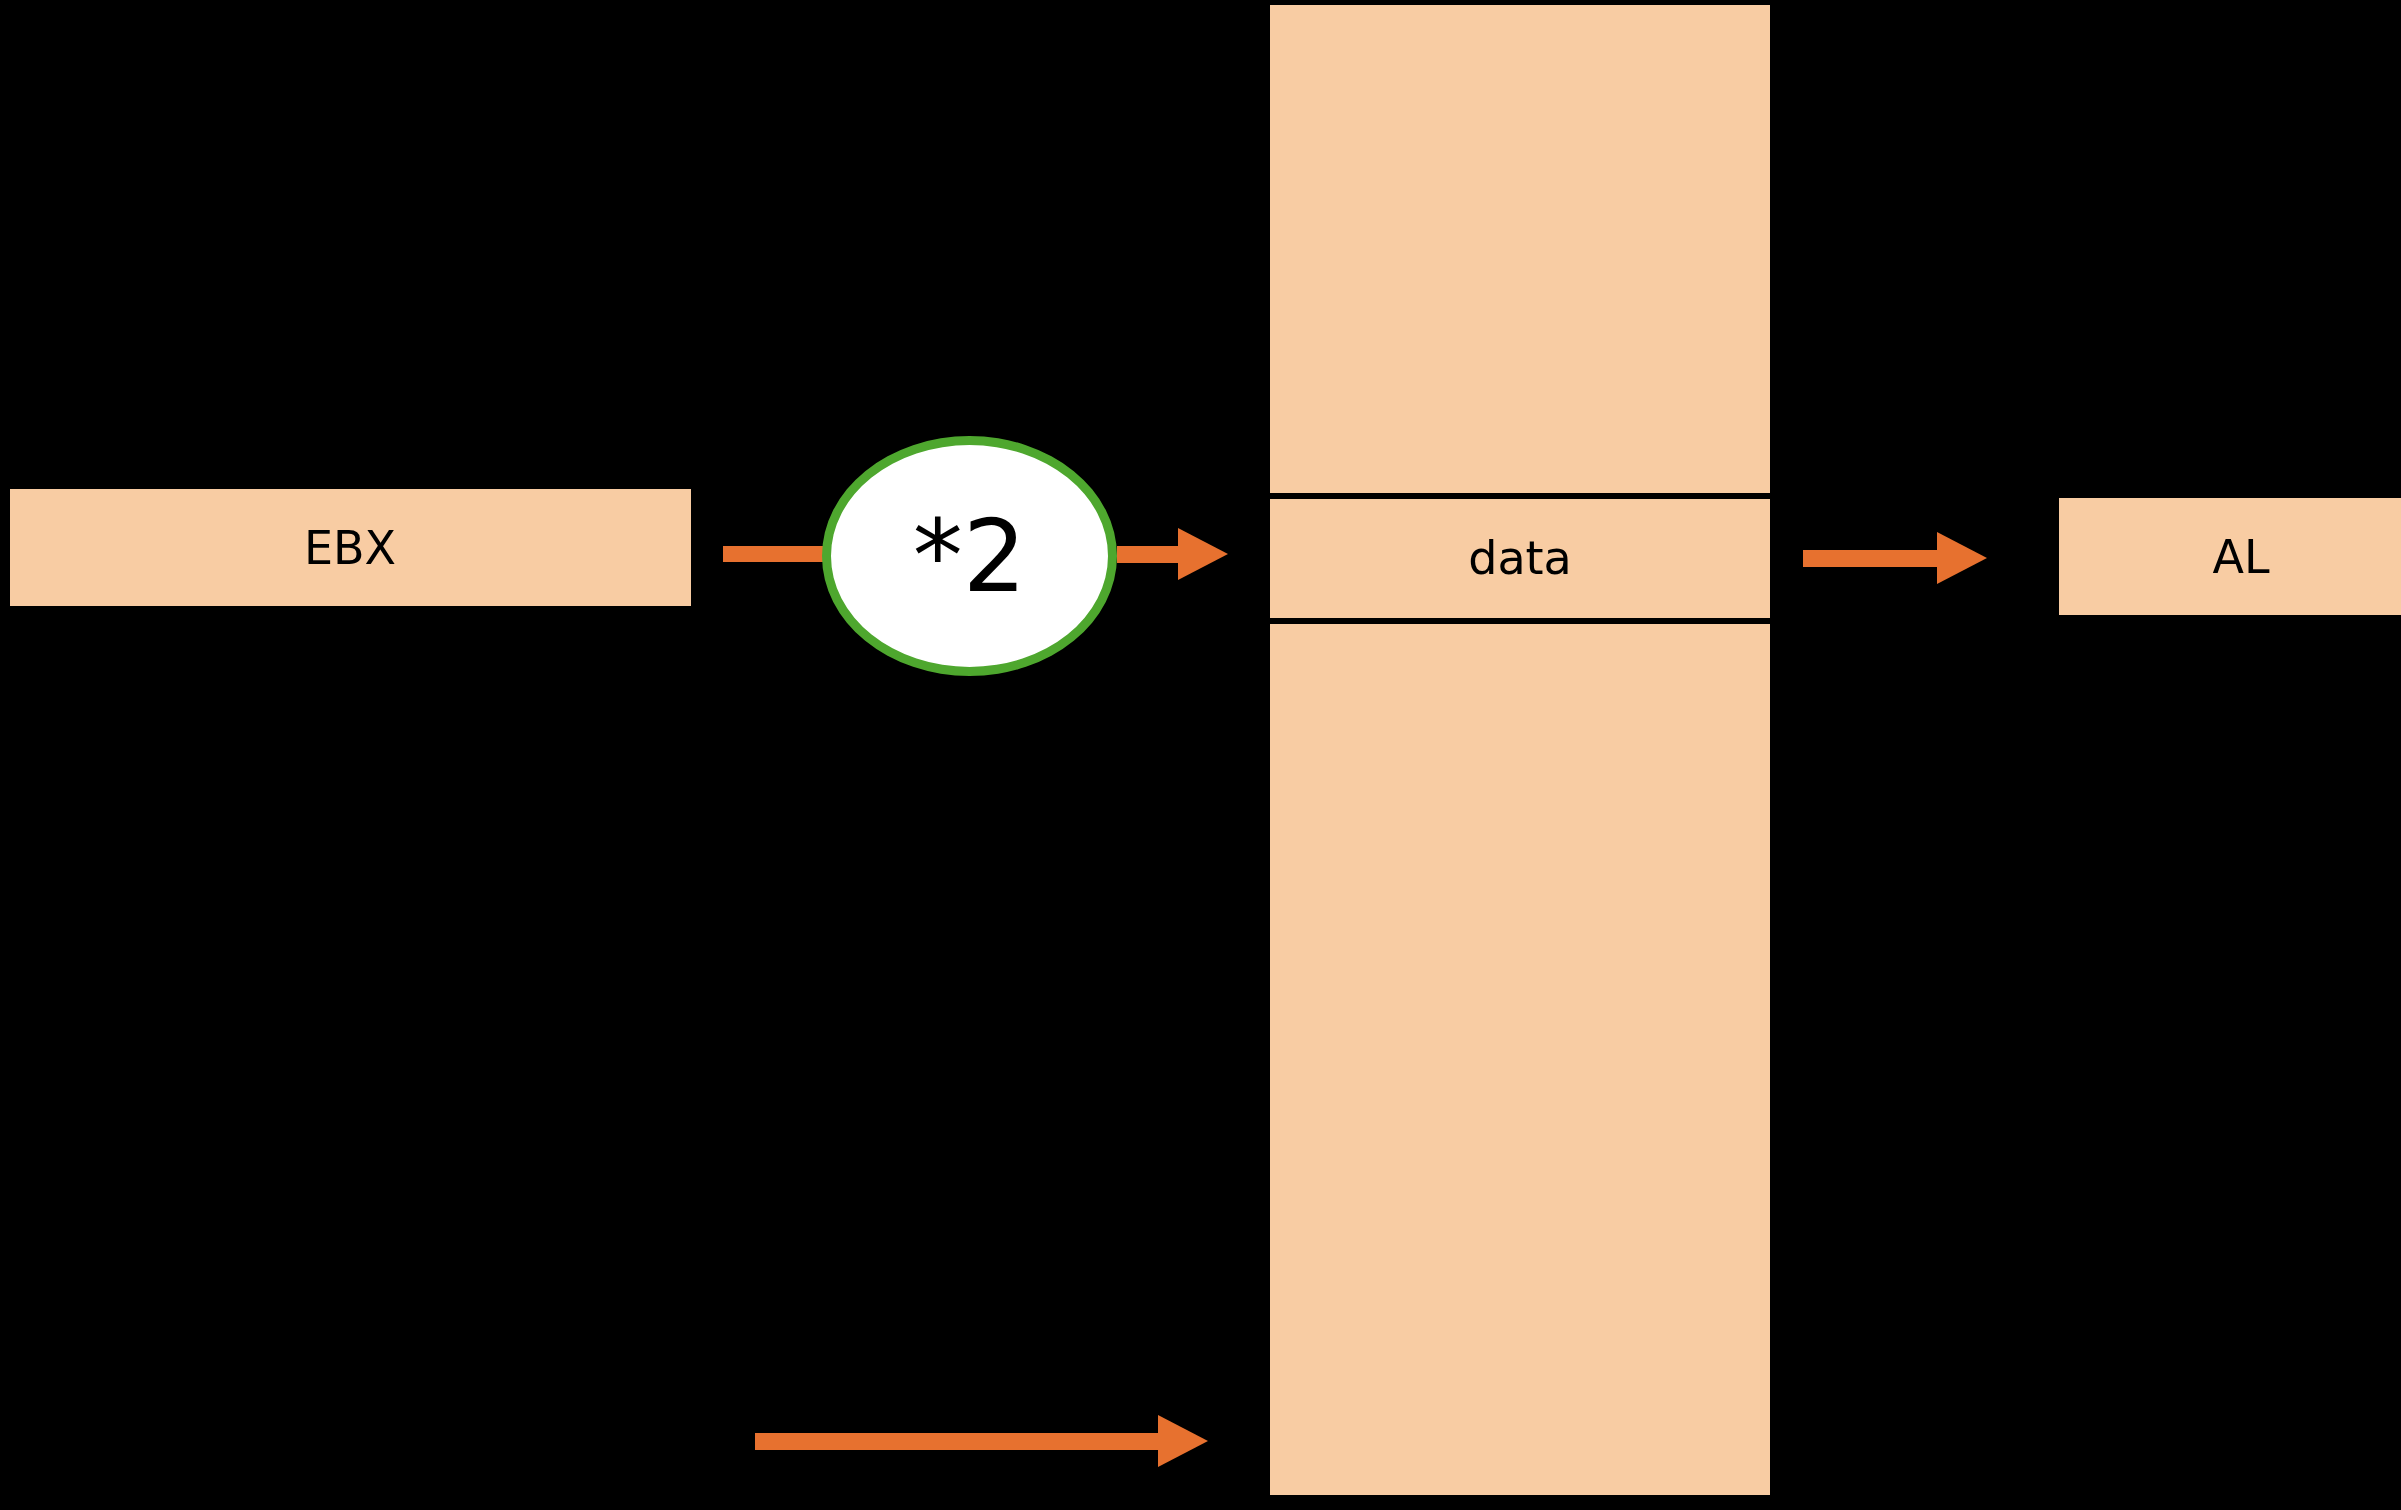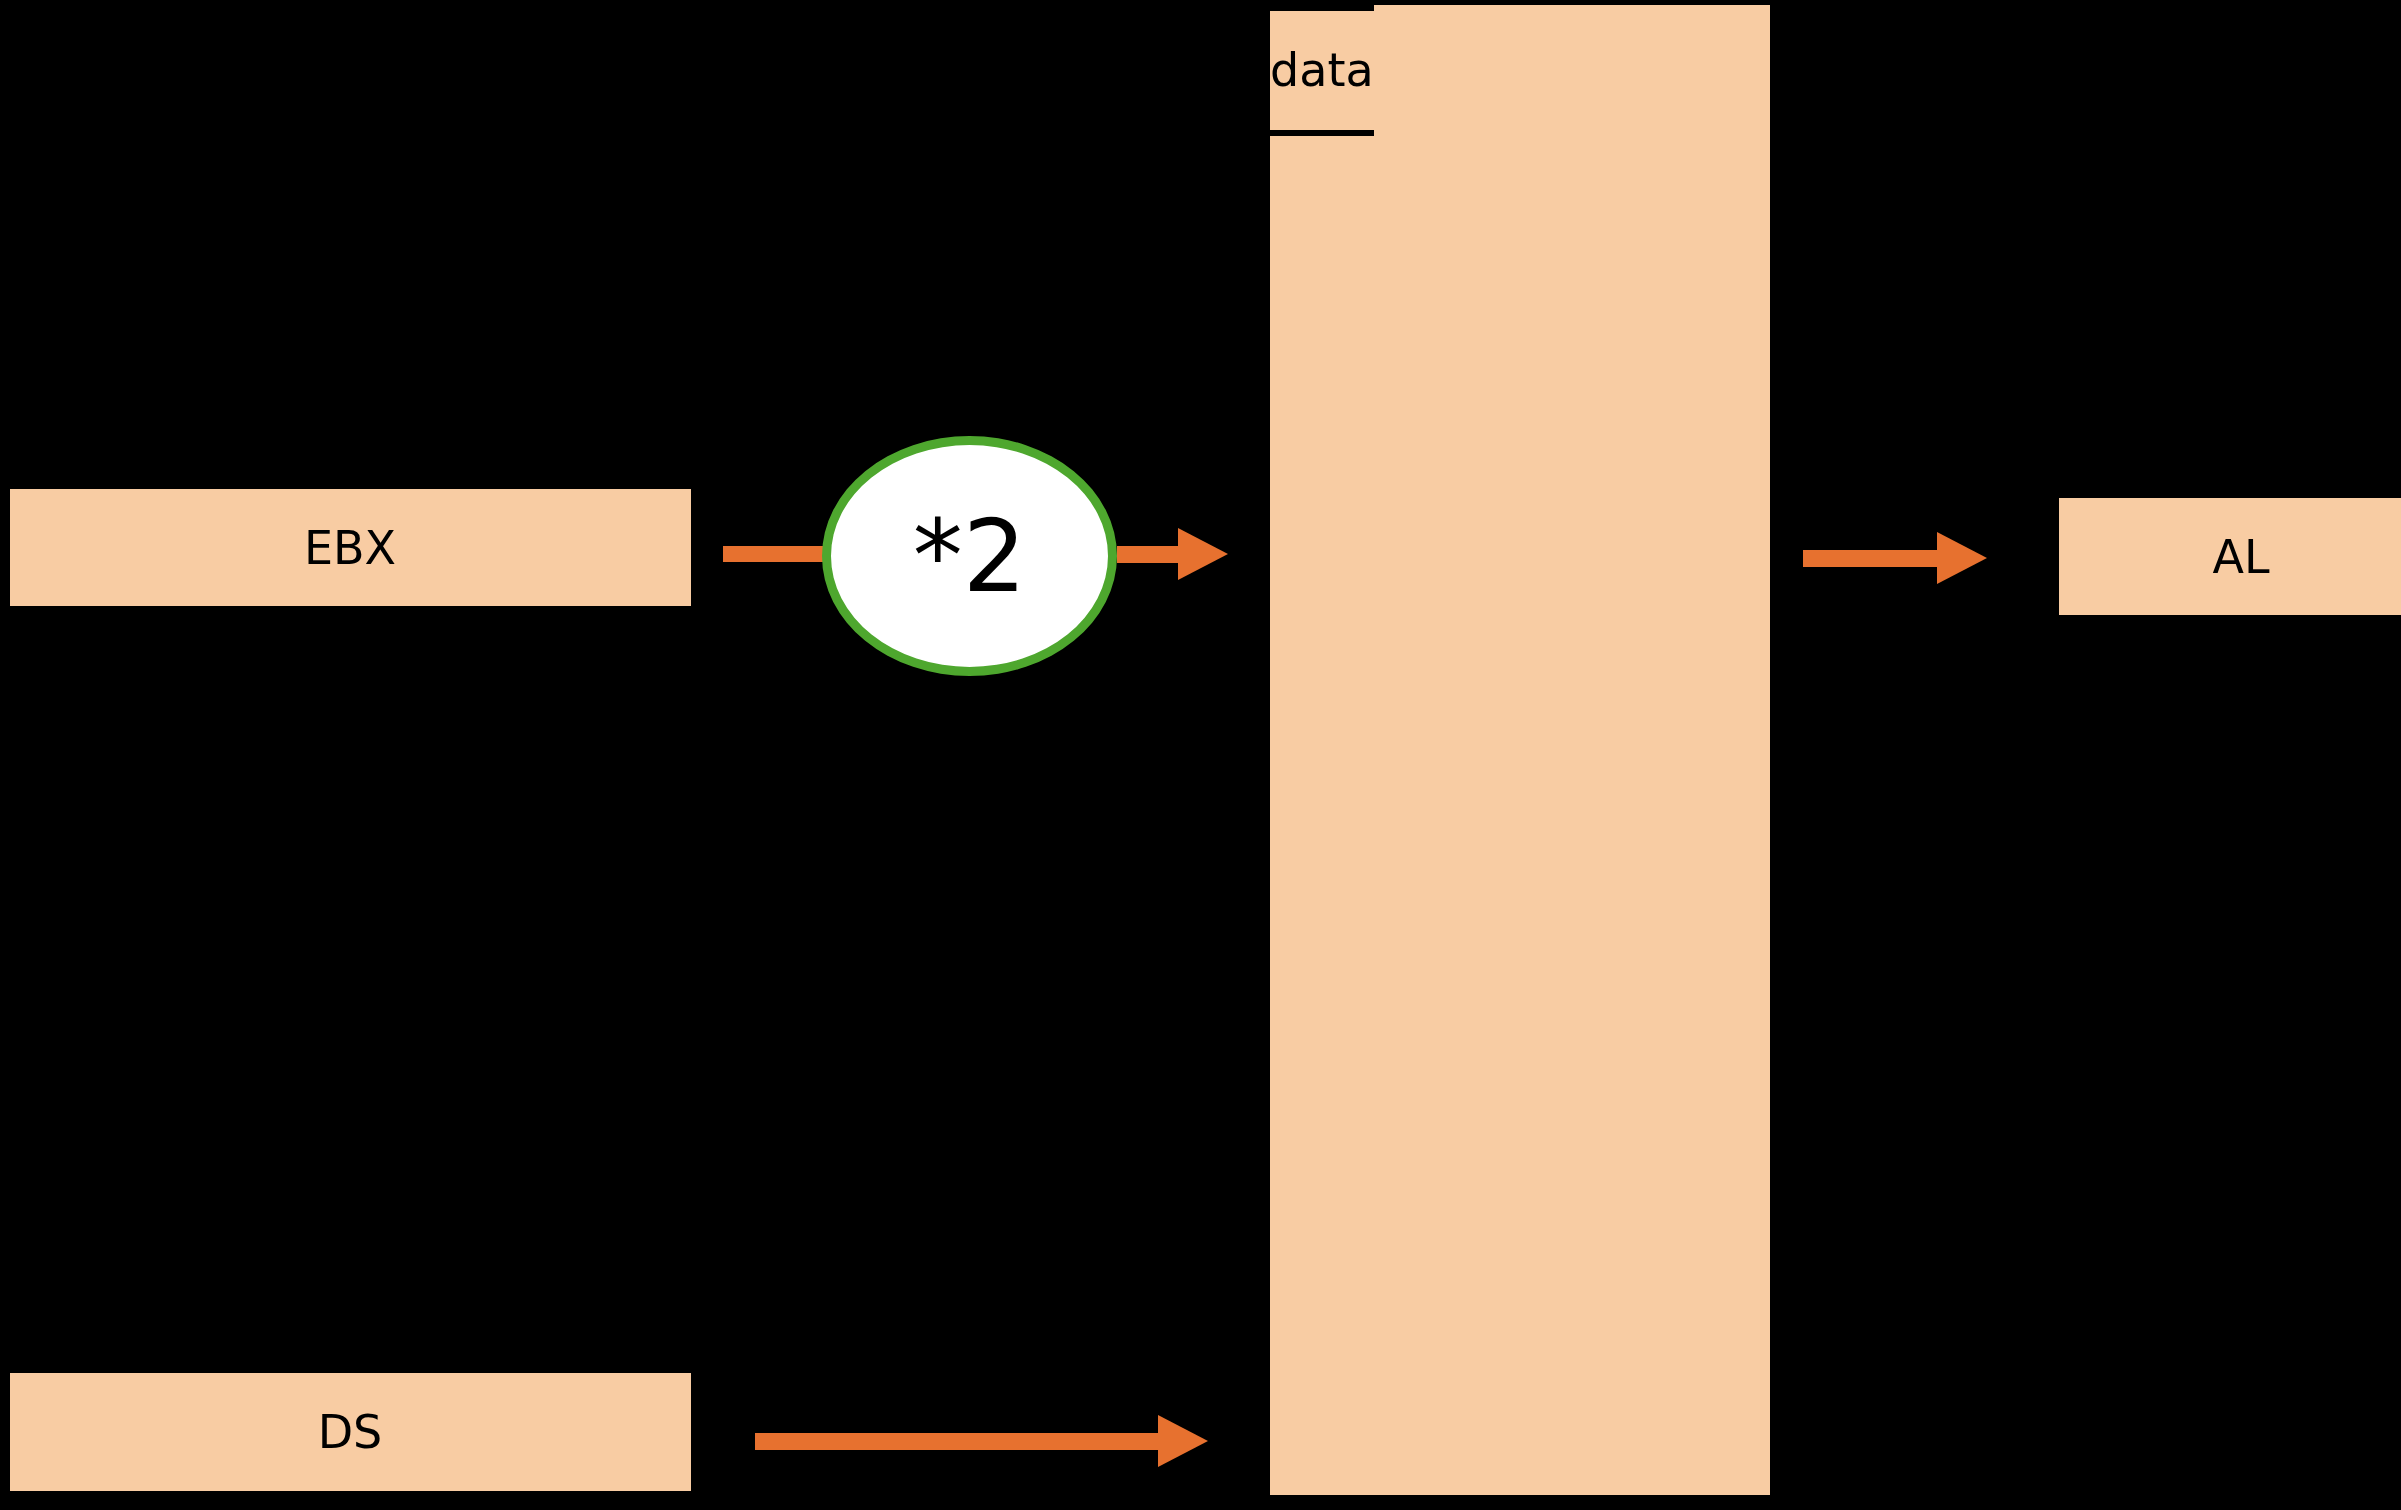--- a/index.html
+++ b/index.html
@@ -32,21 +32,21 @@
   .ebx-box { left: 9.5px; top: 489px; width: 681px; height: 117px; }
   .ds-box  { left: 9.5px; top: 1373px; width: 681px; height: 118px; }
   .al-box  { left: 2032px; top: 498px; width: 364px; height: 117px; margin-left: 27px; }
 
   .memory-column {
     position: absolute;
     left: 1270px; top: 4.7px;
     width: 500px; height: 1490px;
     background: var(--box-fill, #F8CCA3);
     display: flex;
-    flex-direction: row;
+    flex-direction: column;
   }
   .memory-cell-empty-top { height: 488px; flex: none; }
   .memory-data-cell {
     flex: none;
     height: 119px;
     border-top: 6.3px solid var(--divider, #000000);
     border-bottom: 6.3px solid var(--divider, #000000);
     display: flex;
     align-items: center;
     justify-content: center;
@@ -127,23 +127,20 @@
 
   <div>
     <div class="arrow-shaft shaft-al"></div>
     <div class="arrow-head head-al"></div>
   </div>
 
   <div class="box al-box">
     <span class="box-label">AL</span>
   </div>
 
-  <div class="box ds-box">
-    <span class="box-label">DS</span>
-  </div>
 
   <div>
     <div class="arrow-shaft shaft-ds"></div>
     <div class="arrow-head head-ds"></div>
   </div>
 
 </div>
 
 
 </body></html>

